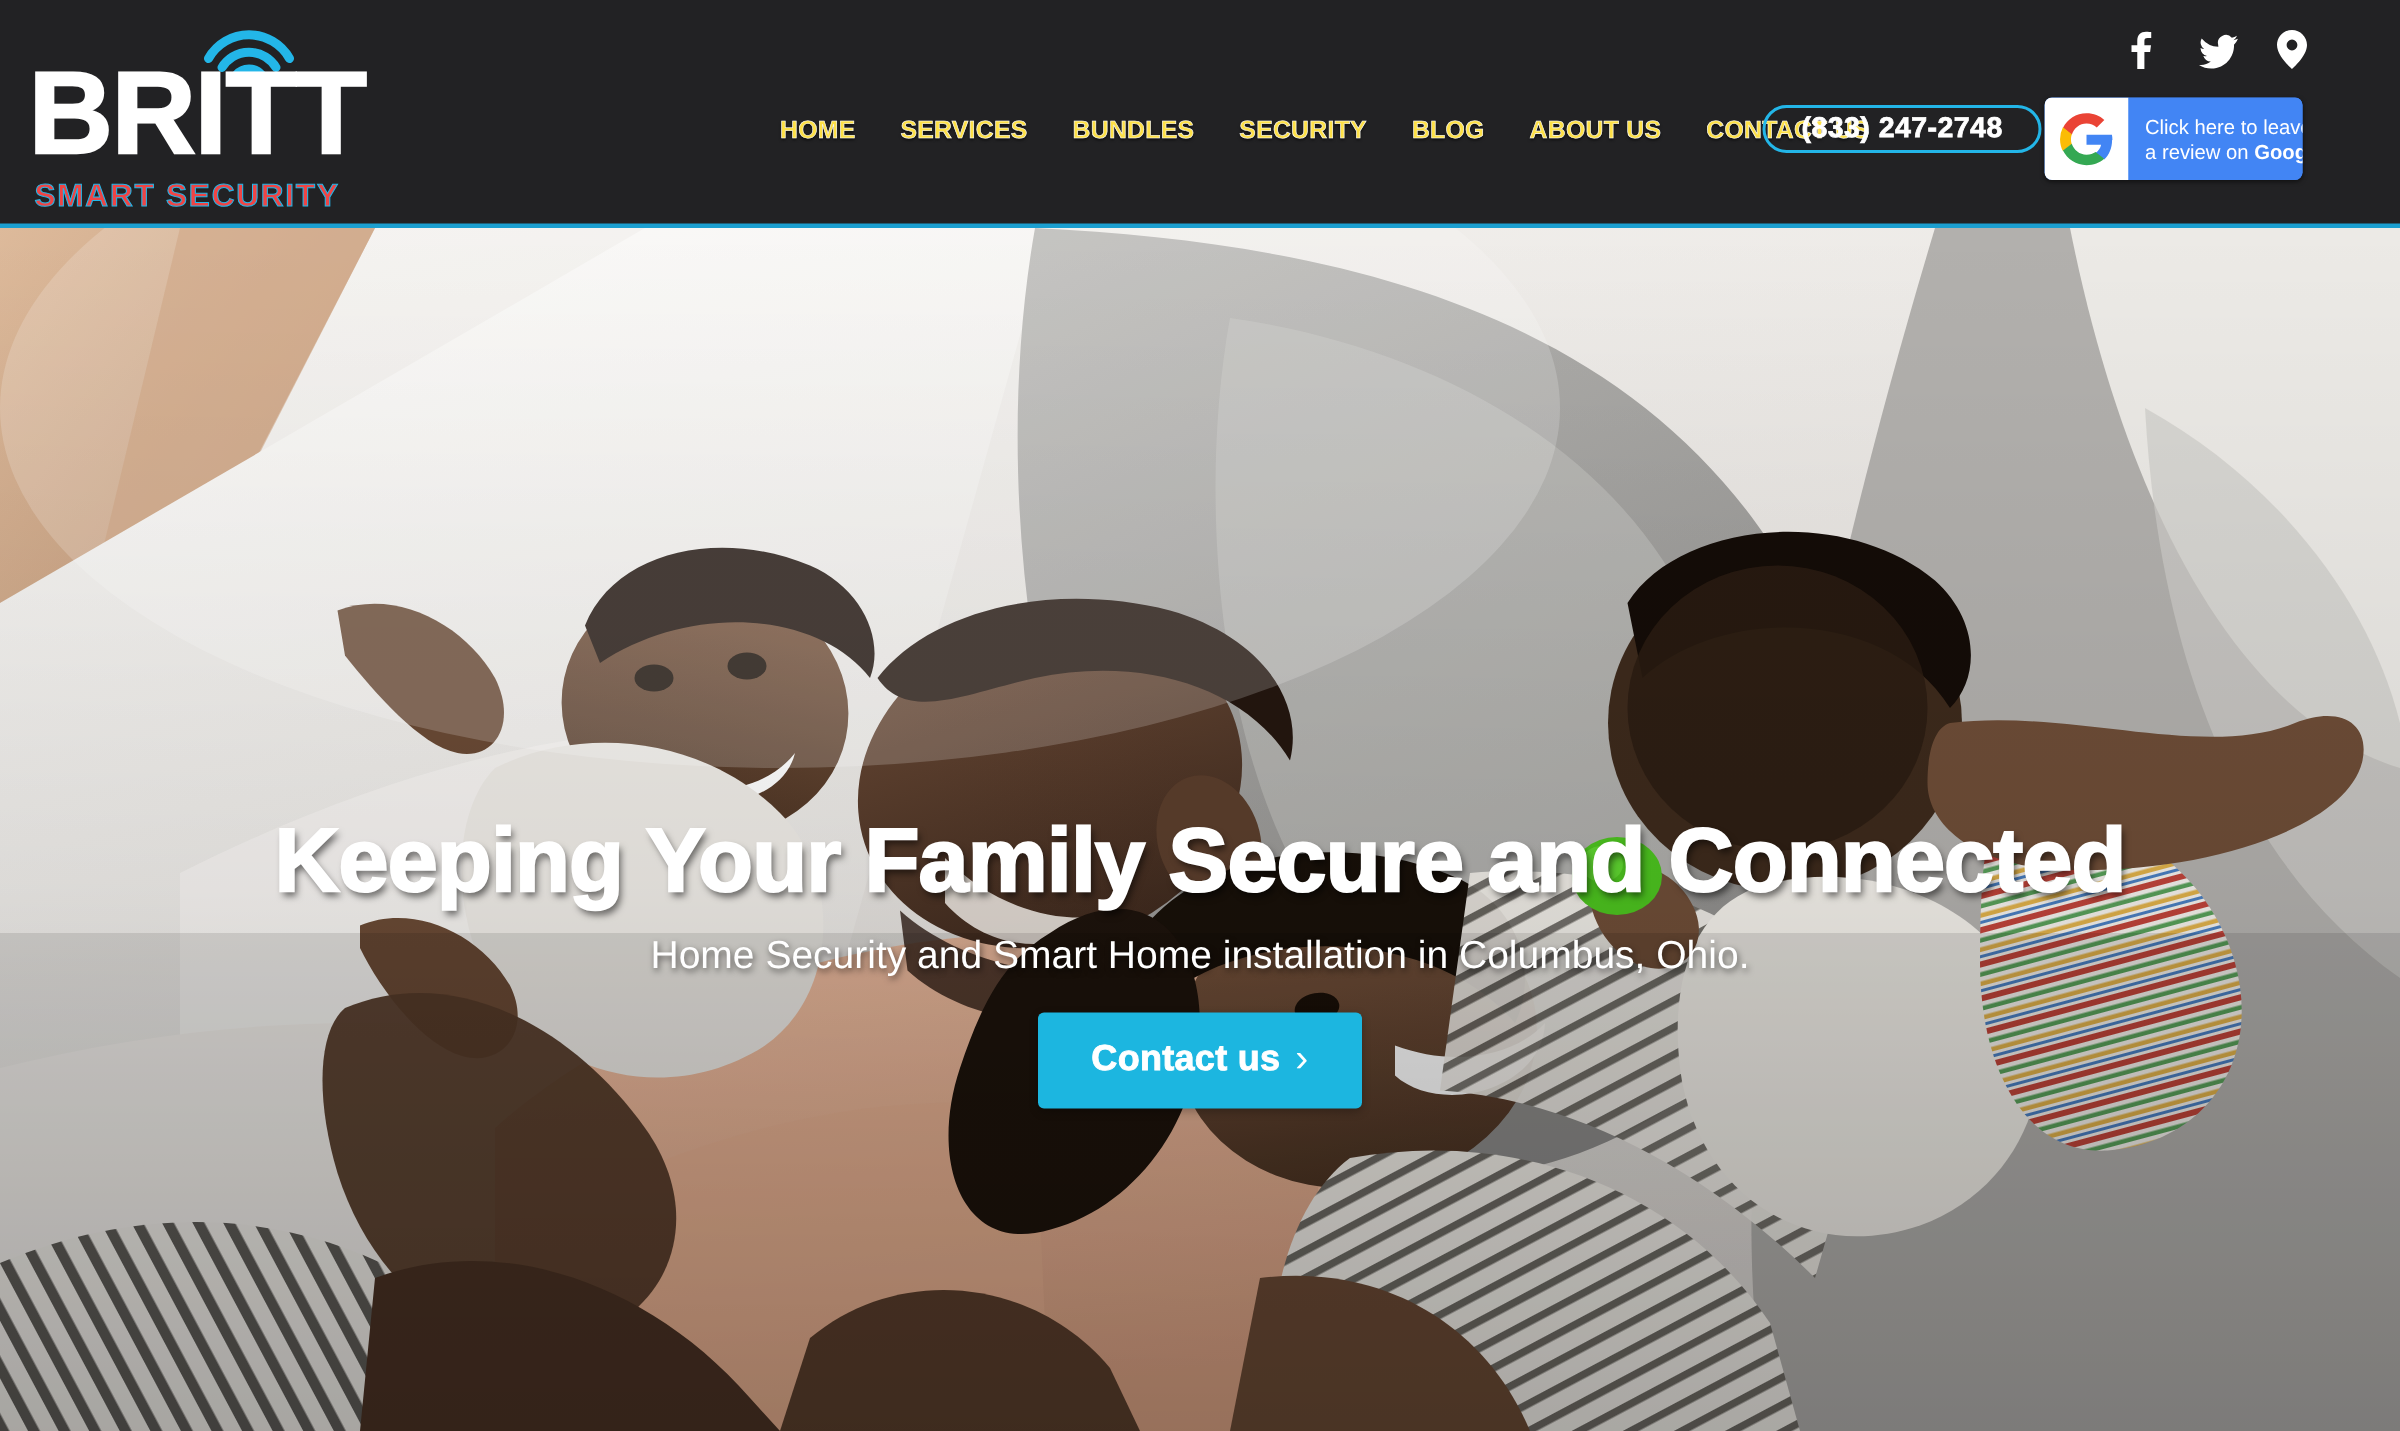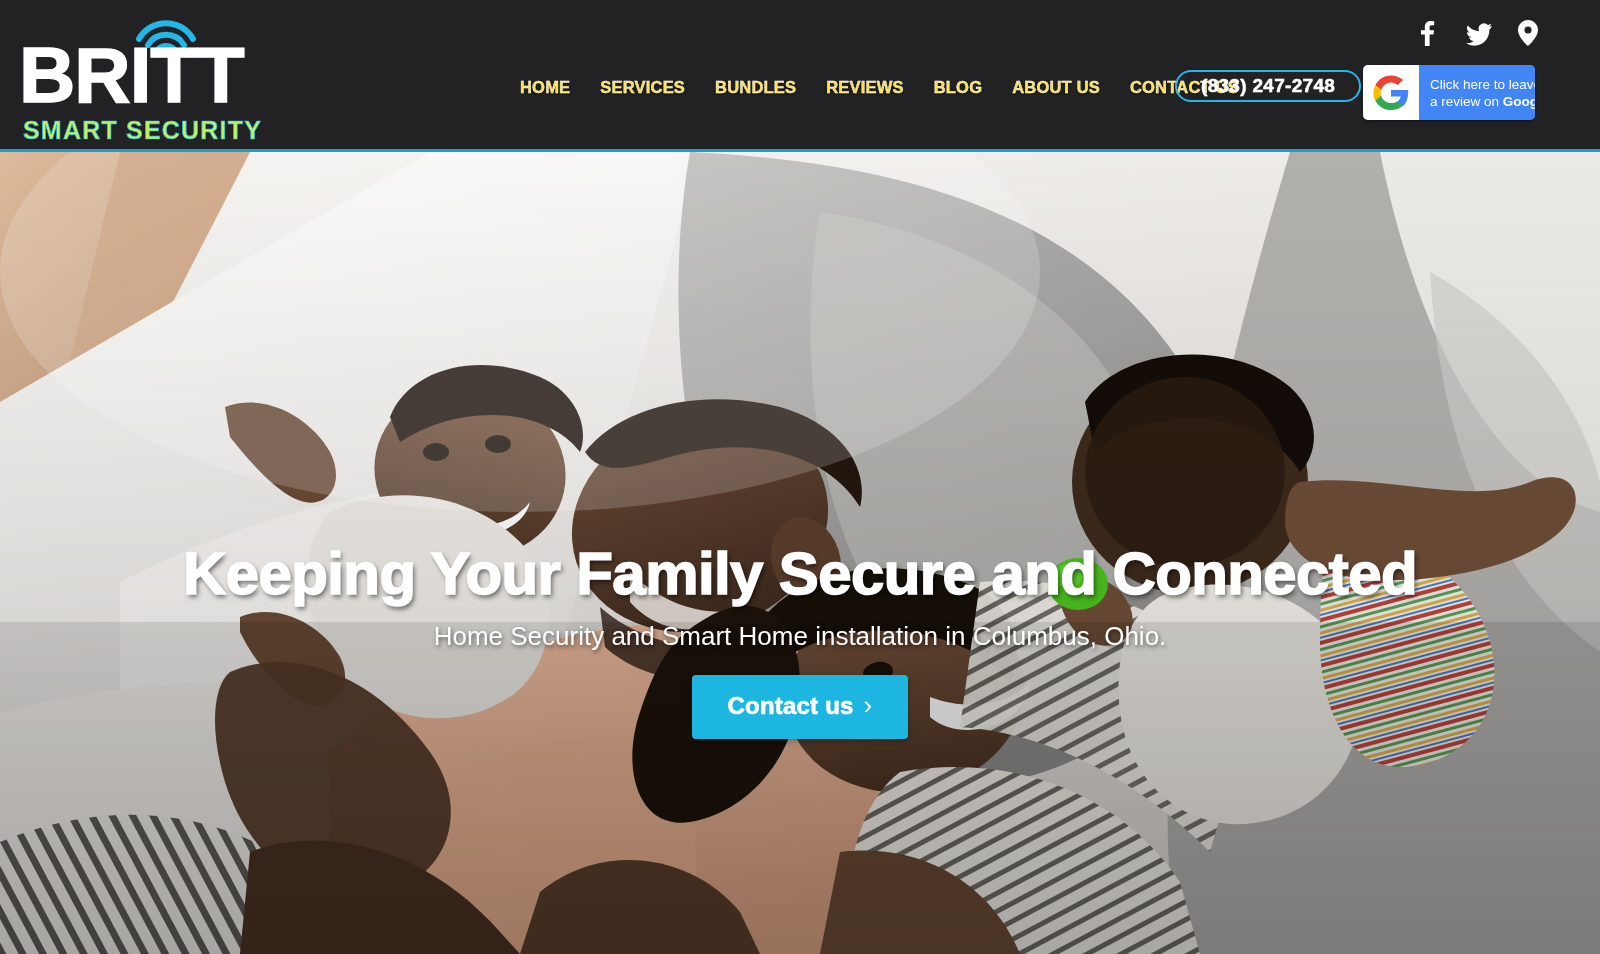--- a/index.html
+++ b/index.html
@@ -37,25 +37,25 @@
     font-size:78px;
     line-height:78px;
     font-weight:700;
     letter-spacing:-1px;
     color:#ffffff;
     font-family:"Liberation Sans", sans-serif;
     -webkit-text-stroke:1.5px #ffffff;
   }
   .logo-sub {
     position:absolute; left:4px; top:104px;
-    font-size:25px;
+    font-size:21px;
     line-height:25px;
     font-weight:700;
     letter-spacing:1.2px;
-    color:#bef264;
+    color:#ef4444;
     -webkit-text-stroke:0.7px #23b6e8;
   }
 
   
   .nav {
     position:absolute; left:505px; top:78px;
     display:flex; align-items:center; gap:0px;
   }
   .nav a {
     color:#fde047;
@@ -201,21 +201,21 @@
         </svg>
       </span>
       <span class="logo-britt">BRITT</span>
       <span class="logo-sub">SMART SECURITY</span>
     </a>
 
     <nav class="nav">
       <a href="#">HOME</a>
       <a href="#">SERVICES</a>
       <a href="#">BUNDLES</a>
-      <a href="#">REVIEWS</a>
+      <a href="#">SECURITY</a>
       <a href="#">BLOG</a>
       <a href="#">ABOUT US</a>
       <a href="#">CONTACT US</a>
     </nav>
 
     <a class="phone-btn" href="#">(833) 247-2748</a>
 
     <div class="socials">
       <a class="sicon" href="#">
         <svg viewBox="0 0 24 26" width="24" height="26" aria-hidden="true">

